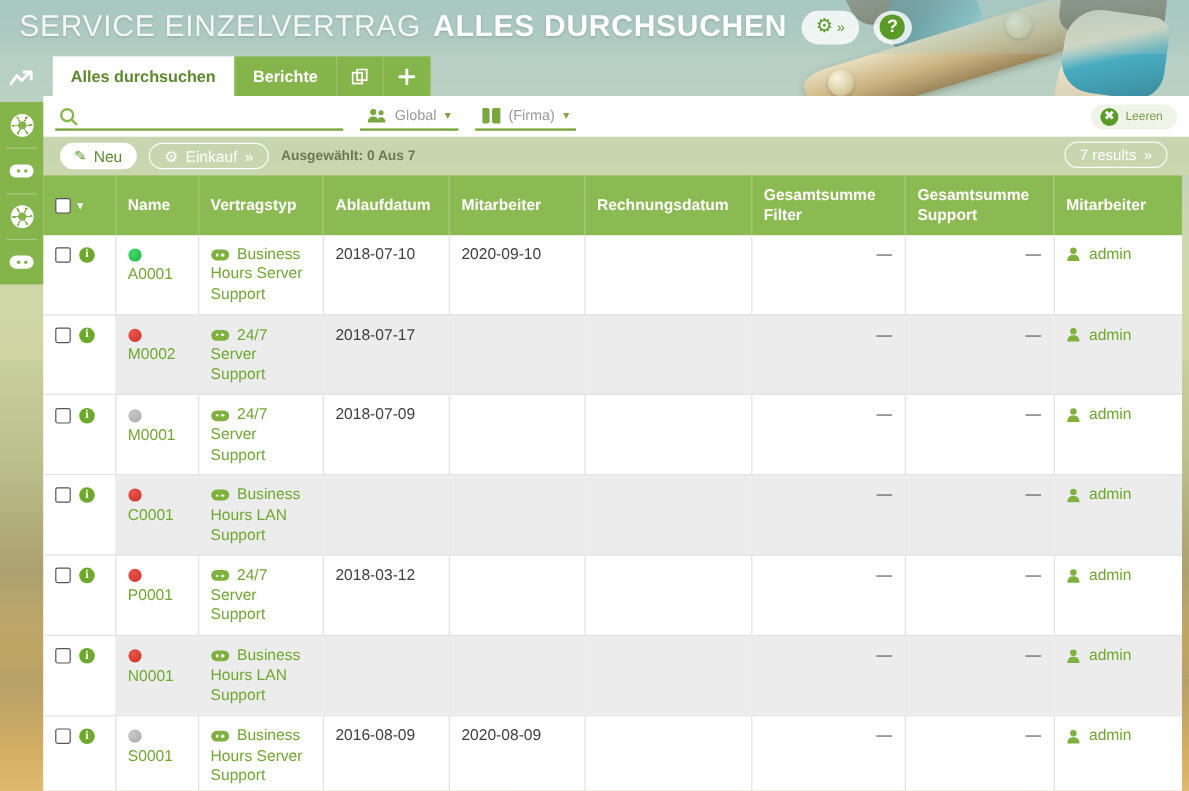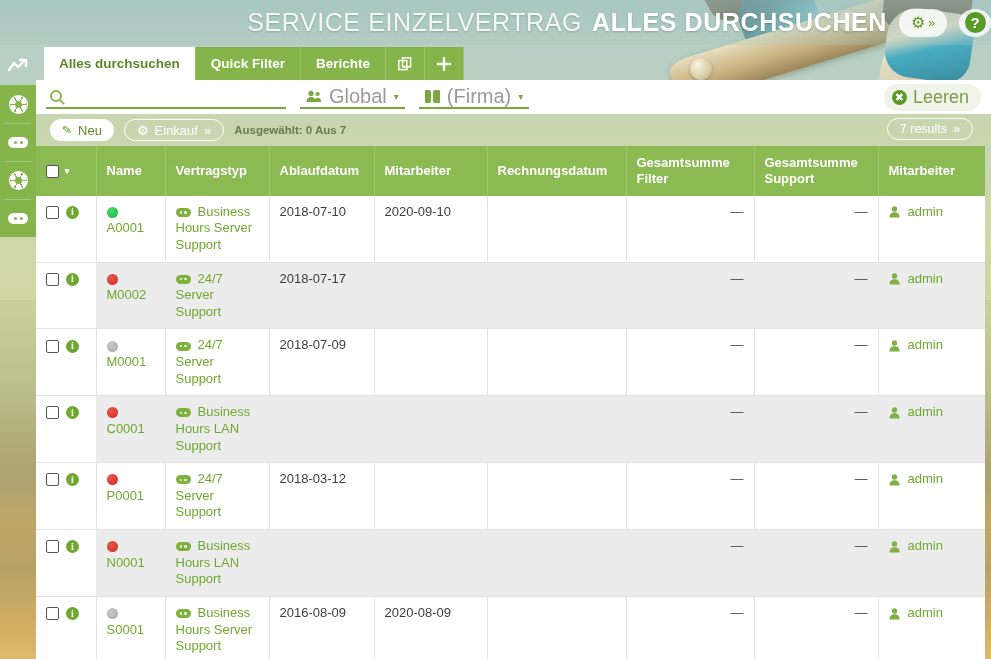--- a/index.html
+++ b/index.html
@@ -73,21 +73,20 @@
     background: linear-gradient(180deg, rgba(225,235,225,.18) 0%, rgba(225,235,215,.05) 45%, rgba(210,190,140,.12) 100%);
   }
 
   
   #titlebar {
     position: absolute; left: 0; top: 0; width: 991px; height: 45px;
     z-index: 5;
     display: flex; align-items: center;
     padding-left: 16px;
     background: linear-gradient(180deg, rgba(160,194,188,.55), rgba(168,198,186,.30));
-    justify-content: flex-end;
   }
   #titlebar .t-light {
     font-size: 25px; color: #f4f8f5; letter-spacing: .6px; font-weight: 300;
     text-shadow: 0 1px 2px rgba(60,80,70,.28);
     white-space: nowrap;
   }
   #titlebar .t-bold {
     font-size: 25px; color: #ffffff; letter-spacing: .6px; font-weight: 700;
     margin-left: 10px; text-shadow: 0 1px 2px rgba(60,80,70,.3);
     white-space: nowrap;
@@ -185,41 +184,41 @@
     font-family:"Liberation Sans", sans-serif; font-size:13px; color:#555;
   }
   .mag { width:12px; height:12px; border:2px solid #8ab84f; border-radius:50%; position:relative; flex:0 0 auto; }
   .mag::after { content:""; position:absolute; right:-5px; bottom:-3px; width:6px; height:2px; background:#8ab84f; transform:rotate(45deg); }
 
   .scope-sel {
     height: 24px; margin-left: 14px; padding: 0 6px;
     border-bottom: 2px solid #7aa83f;
     display:flex; align-items:center; gap:7px; cursor:pointer;
   }
-  .scope-sel .lbl { font-size:20px; color:#9a9a9a; }
+  .scope-sel .lbl { font-size:12px; color:#9a9a9a; }
   .scope-sel .car { color:#7aa83f; font-size:10px; }
   .people-ico { color:#7aa83f; font-size:14px; }
   .book-ico {
     width:15px;height:13px;position:relative;display:inline-block;
   }
   .book-ico::before, .book-ico::after{
     content:"";position:absolute;top:0;width:6.5px;height:13px;background:#7aa83f;border-radius:1px 2px 2px 1px;
   }
   .book-ico::before{left:0;} .book-ico::after{right:0;border-radius:2px 1px 1px 2px;}
 
   #clear-btn {
     margin-left:auto; display:flex; align-items:center; gap:6px;
     background:#f0f4e8; border-radius: 14px; padding: 3px 12px 3px 8px;
     cursor:pointer;
   }
   #clear-btn .xcirc {
     width:15px;height:15px;border-radius:50%;background:#5a9a27;color:#fff;
     font-size:11px;display:flex;align-items:center;justify-content:center;line-height:1;
   }
-  #clear-btn .txt { font-size:18px; color:#7a9a4f; }
+  #clear-btn .txt { font-size:10px; color:#7a9a4f; }
 
   
   .actionbar {
     height: 32px; display:flex; align-items:center; gap:10px; padding-left:14px;
     background: rgba(205,216,168,.62);
     position: relative;
   }
   .btn-round {
     background:#ffffff; border-radius:14px; height:22px;
     display:inline-flex; align-items:center; gap:6px; padding: 0 12px;
@@ -353,23 +352,20 @@
         </span>
     </div>
   </div>
 </div>
 
 <div id="panel">
 
   <div id="tabbar">
     <div class="tab active">
       <span>Alles durchsuchen</span>
-    </div>
-    <div class="tab">
-      <span>Quick Filter</span>
     </div>
     <div class="tab">
       <span>Berichte</span>
     </div>
     <div class="tab tab-icon">
       <svg width="14" height="14" viewBox="0 0 14 14">
         <rect x="0.8" y="3.6" width="8" height="9" fill="none" stroke="#ffffff" stroke-width="1.5"></rect>
         <rect x="4.6" y="0.8" width="8" height="9" fill="none" stroke="#ffffff" stroke-width="1.5"></rect>
       </svg>
     </div>

